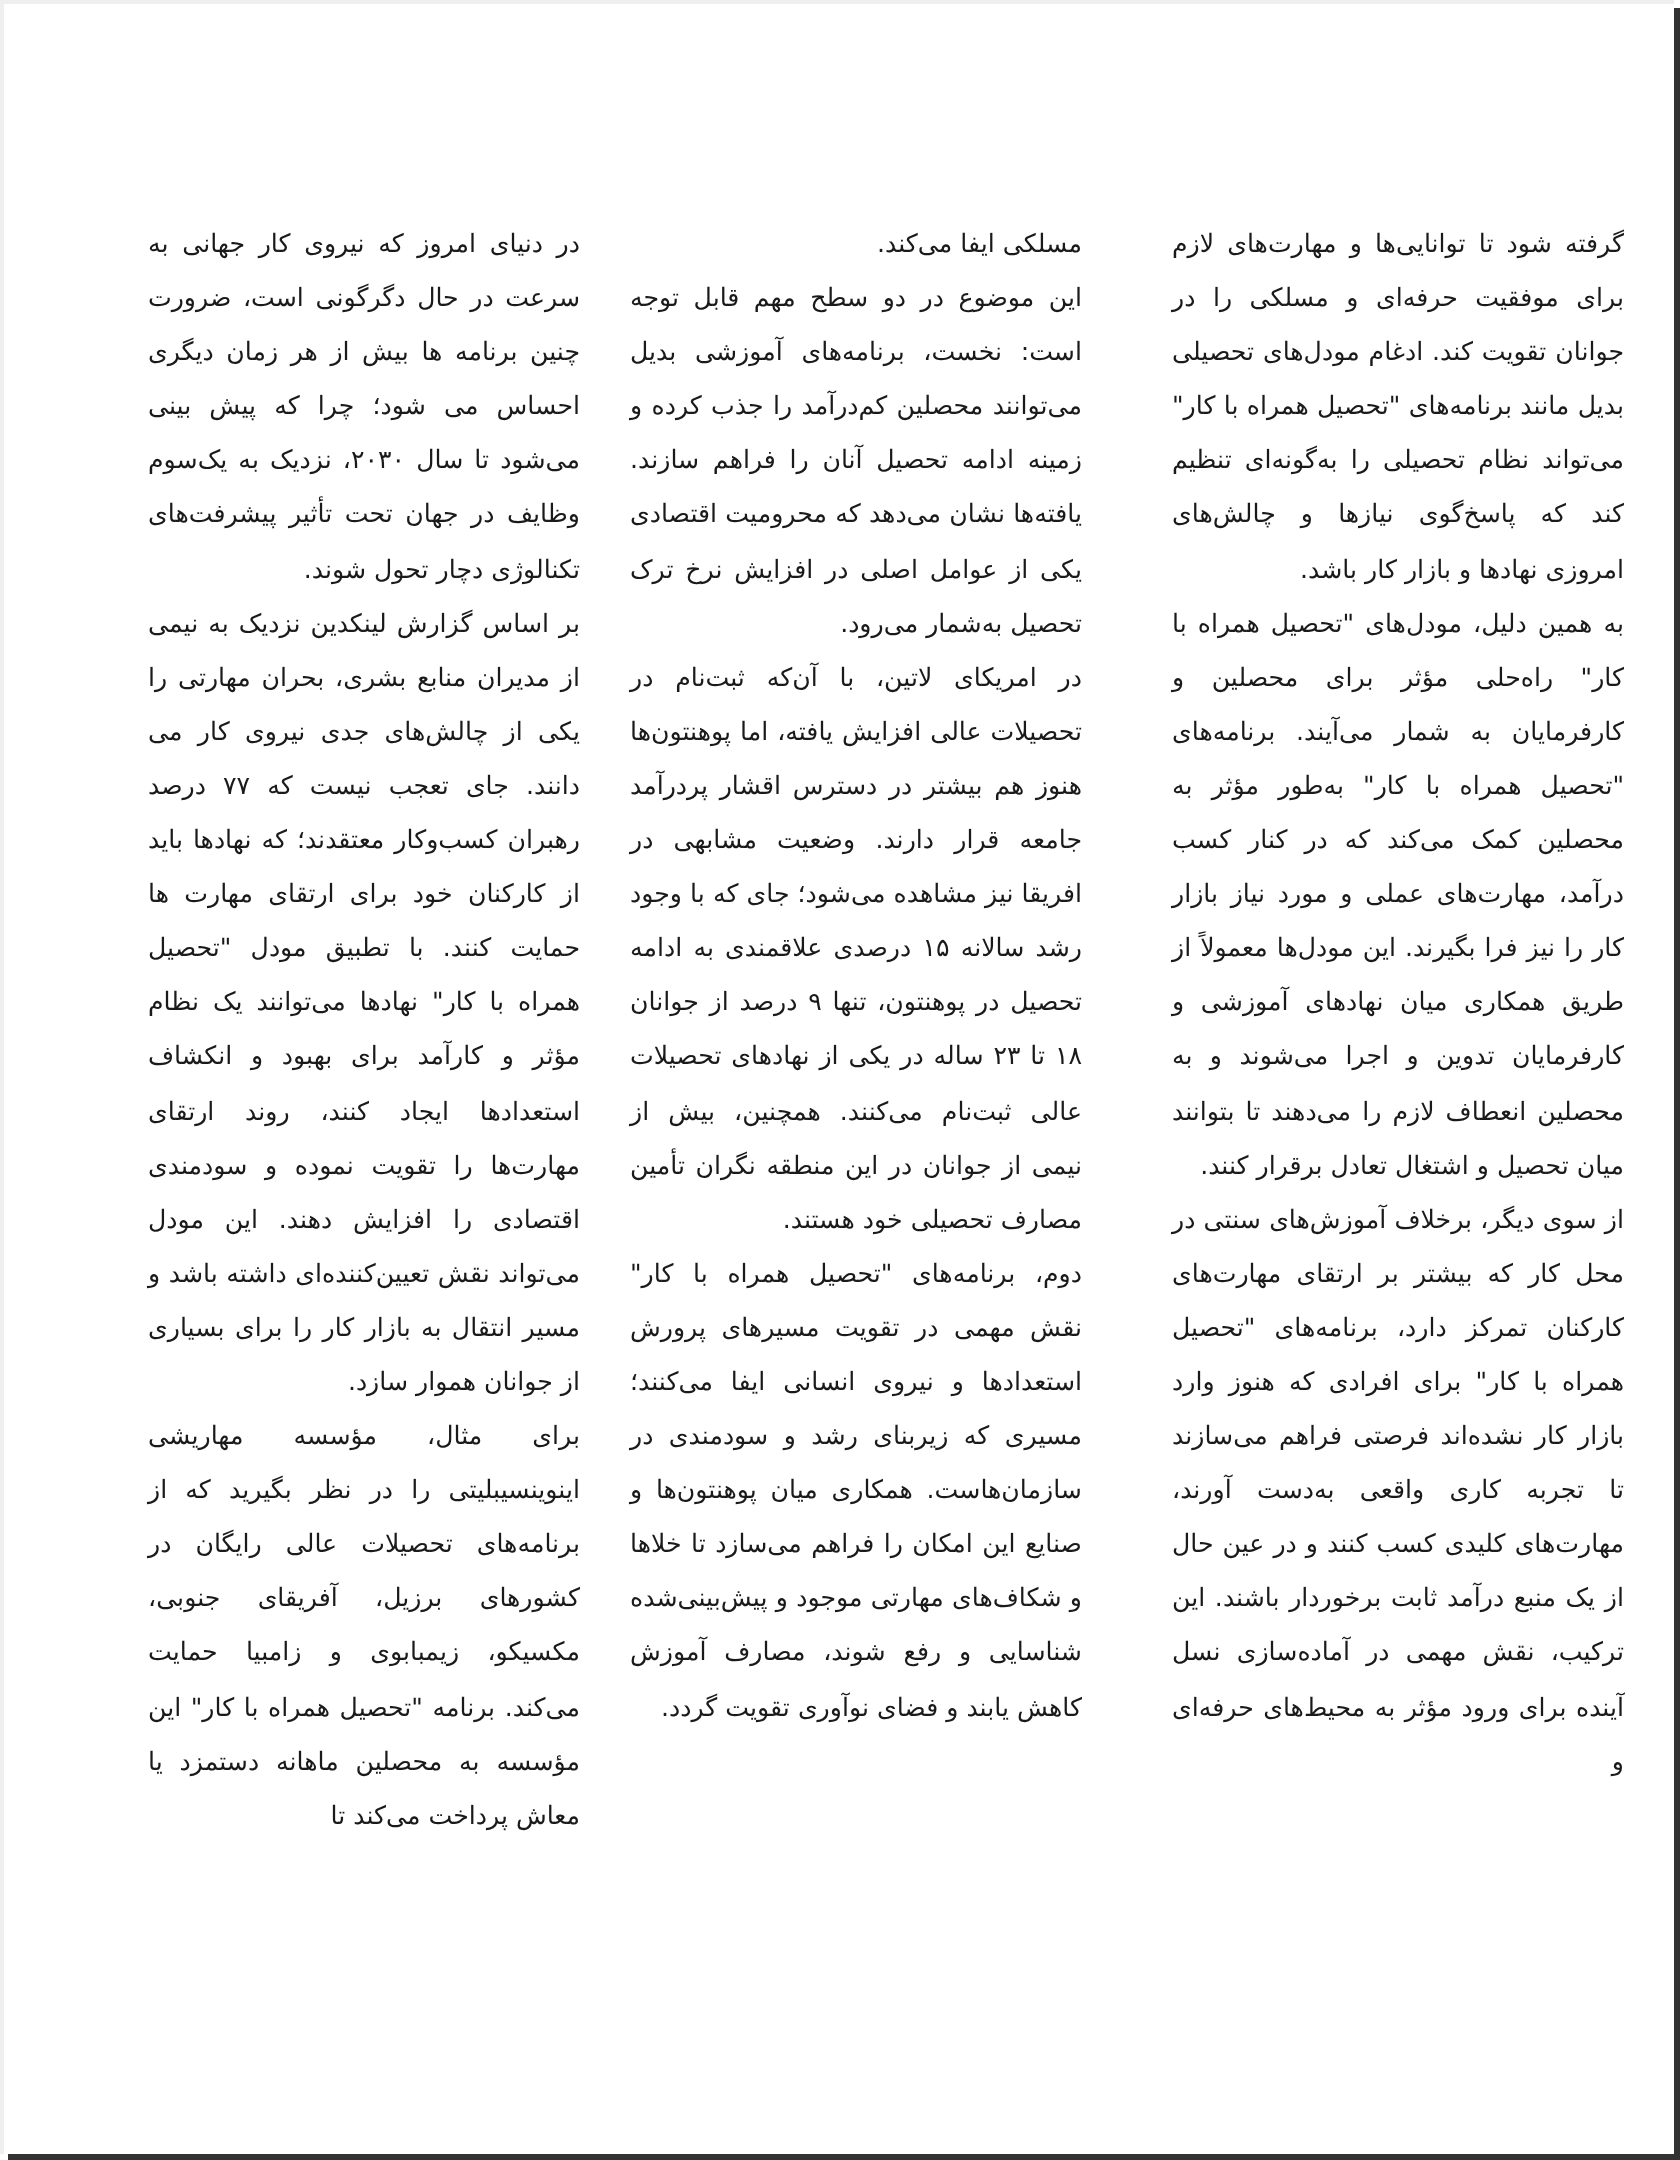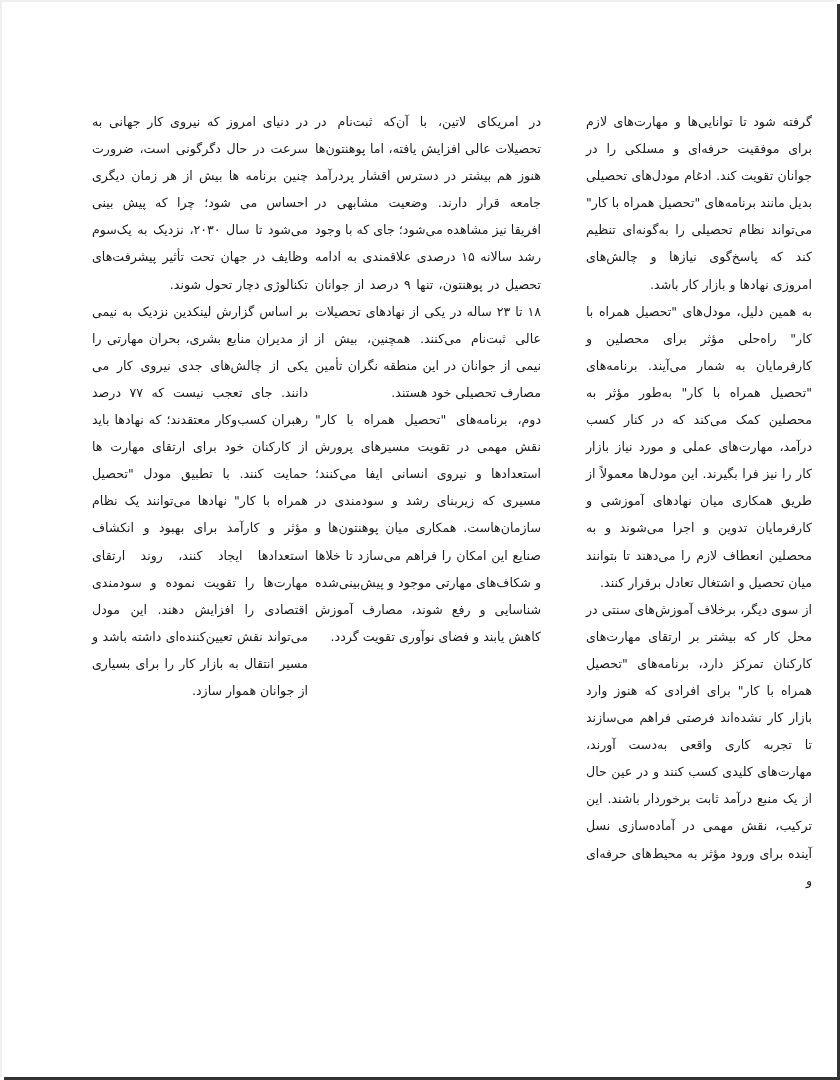--- a/index.html
+++ b/index.html
@@ -50,39 +50,42 @@
       font-size: 12.6px;
       line-height: 27.1px;
       color: #1a1a1a;
     }
     .column p {
       margin: 0;
       padding: 0;
     }
     .col-right  { left: 584px; width: 226px; }
     .col-middle { left: 313px; width: 226px; }
-    .col-left   { left: 72px;  width: 216px; margin-left: 18px; }
+    .col-left   { left: 72px;  width: 216px; }
   </style>
 </head>
 <body>
 
 <div class="page">
 
   <div class="column col-right">
     <p>گرفته شود تا توانایی‌ها و مهارت‌های لازم برای موفقیت حرفه‌ای و مسلکی را در جوانان تقویت کند. ادغام مودل‌های تحصیلی بدیل مانند برنامه‌های "تحصیل همراه با کار" می‌تواند نظام تحصیلی را به‌گونه‌ای تنظیم کند که پاسخ‌گوی نیازها و چالش‌های امروزی نهادها و بازار کار باشد.</p>
     <p>به همین دلیل، مودل‌های "تحصیل همراه با کار" راه‌حلی مؤثر برای محصلین و کارفرمایان به شمار می‌آیند. برنامه‌های "تحصیل همراه با کار" به‌طور مؤثر به محصلین کمک می‌کند که در کنار کسب درآمد، مهارت‌های عملی و مورد نیاز بازار کار را نیز فرا بگیرند. این مودل‌ها معمولاً از طریق همکاری میان نهادهای آموزشی و کارفرمایان تدوین و اجرا می‌شوند و به محصلین انعطاف لازم را می‌دهند تا بتوانند میان تحصیل و اشتغال تعادل برقرار کنند.</p>
     <p>از سوی دیگر، برخلاف آموزش‌های سنتی در محل کار که بیشتر بر ارتقای مهارت‌های کارکنان تمرکز دارد، برنامه‌های "تحصیل همراه با کار" برای افرادی که هنوز وارد بازار کار نشده‌اند فرصتی فراهم می‌سازند تا تجربه کاری واقعی به‌دست آورند، مهارت‌های کلیدی کسب کنند و در عین حال از یک منبع درآمد ثابت برخوردار باشند. این ترکیب، نقش مهمی در آماده‌سازی نسل آینده برای ورود مؤثر به محیط‌های حرفه‌ای و</p>
   </div>
 
   <div class="column col-middle">
+    <p>مسلکی ایفا می‌کند.</p>
+    <p>این موضوع در دو سطح مهم قابل توجه است: نخست، برنامه‌های آموزشی بدیل می‌توانند محصلین کم‌درآمد را جذب کرده و زمینه ادامه تحصیل آنان را فراهم سازند. یافته‌ها نشان می‌دهد که محرومیت اقتصادی یکی از عوامل اصلی در افزایش نرخ ترک تحصیل به‌شمار می‌رود.</p>
     <p>در امریکای لاتین، با آن‌که ثبت‌نام در تحصیلات عالی افزایش یافته، اما پوهنتون‌ها هنوز هم بیشتر در دسترس اقشار پردرآمد جامعه قرار دارند. وضعیت مشابهی در افریقا نیز مشاهده می‌شود؛ جای که با وجود رشد سالانه ۱۵ درصدی علاقمندی به ادامه تحصیل در پوهنتون، تنها ۹ درصد از جوانان ۱۸ تا ۲۳ ساله در یکی از نهادهای تحصیلات عالی ثبت‌نام می‌کنند. همچنین، بیش از نیمی از جوانان در این منطقه نگران تأمین مصارف تحصیلی خود هستند.</p>
     <p>دوم، برنامه‌های "تحصیل همراه با کار" نقش مهمی در تقویت مسیرهای پرورش استعدادها و نیروی انسانی ایفا می‌کنند؛ مسیری که زیربنای رشد و سودمندی در سازمان‌هاست. همکاری میان پوهنتون‌ها و صنایع این امکان را فراهم می‌سازد تا خلاها و شکاف‌های مهارتی موجود و پیش‌بینی‌شده شناسایی و رفع شوند، مصارف آموزش کاهش یابند و فضای نوآوری تقویت گردد.</p>
   </div>
 
   <div class="column col-left">
     <p>در دنیای امروز که نیروی کار جهانی به سرعت در حال دگرگونی است، ضرورت چنین برنامه ها بیش از هر زمان دیگری احساس می شود؛ چرا که پیش بینی می‌شود تا سال ۲۰۳۰، نزدیک به یک‌سوم وظایف در جهان تحت تأثیر پیشرفت‌های تکنالوژی دچار تحول شوند.</p>
     <p>بر اساس گزارش لینکدین نزدیک به نیمی از مدیران منابع بشری، بحران مهارتی را یکی از چالش‌های جدی نیروی کار می دانند. جای تعجب نیست که ۷۷ درصد رهبران کسب‌وکار معتقدند؛ که نهادها باید از کارکنان خود برای ارتقای مهارت ها حمایت کنند. با تطبیق مودل "تحصیل همراه با کار" نهادها می‌توانند یک نظام مؤثر و کارآمد برای بهبود و انکشاف استعدادها ایجاد کنند، روند ارتقای مهارت‌ها را تقویت نموده و سودمندی اقتصادی را افزایش دهند. این مودل می‌تواند نقش تعیین‌کننده‌ای داشته باشد و مسیر انتقال به بازار کار را برای بسیاری از جوانان هموار سازد.</p>
+    <p>برای مثال، مؤسسه مهاریشی اینوینسیبلیتی را در نظر بگیرید که از برنامه‌های تحصیلات عالی رایگان در کشورهای برزیل، آفریقای جنوبی، مکسیکو، زیمبابوی و زامبیا حمایت می‌کند. برنامه "تحصیل همراه با کار" این مؤسسه به محصلین ماهانه دستمزد یا معاش پرداخت می‌کند تا</p>
   </div>
 
 </div>
 
 <div class="shadow-right"></div>
 <div class="shadow-bottom"></div>
 
 </body></html>

